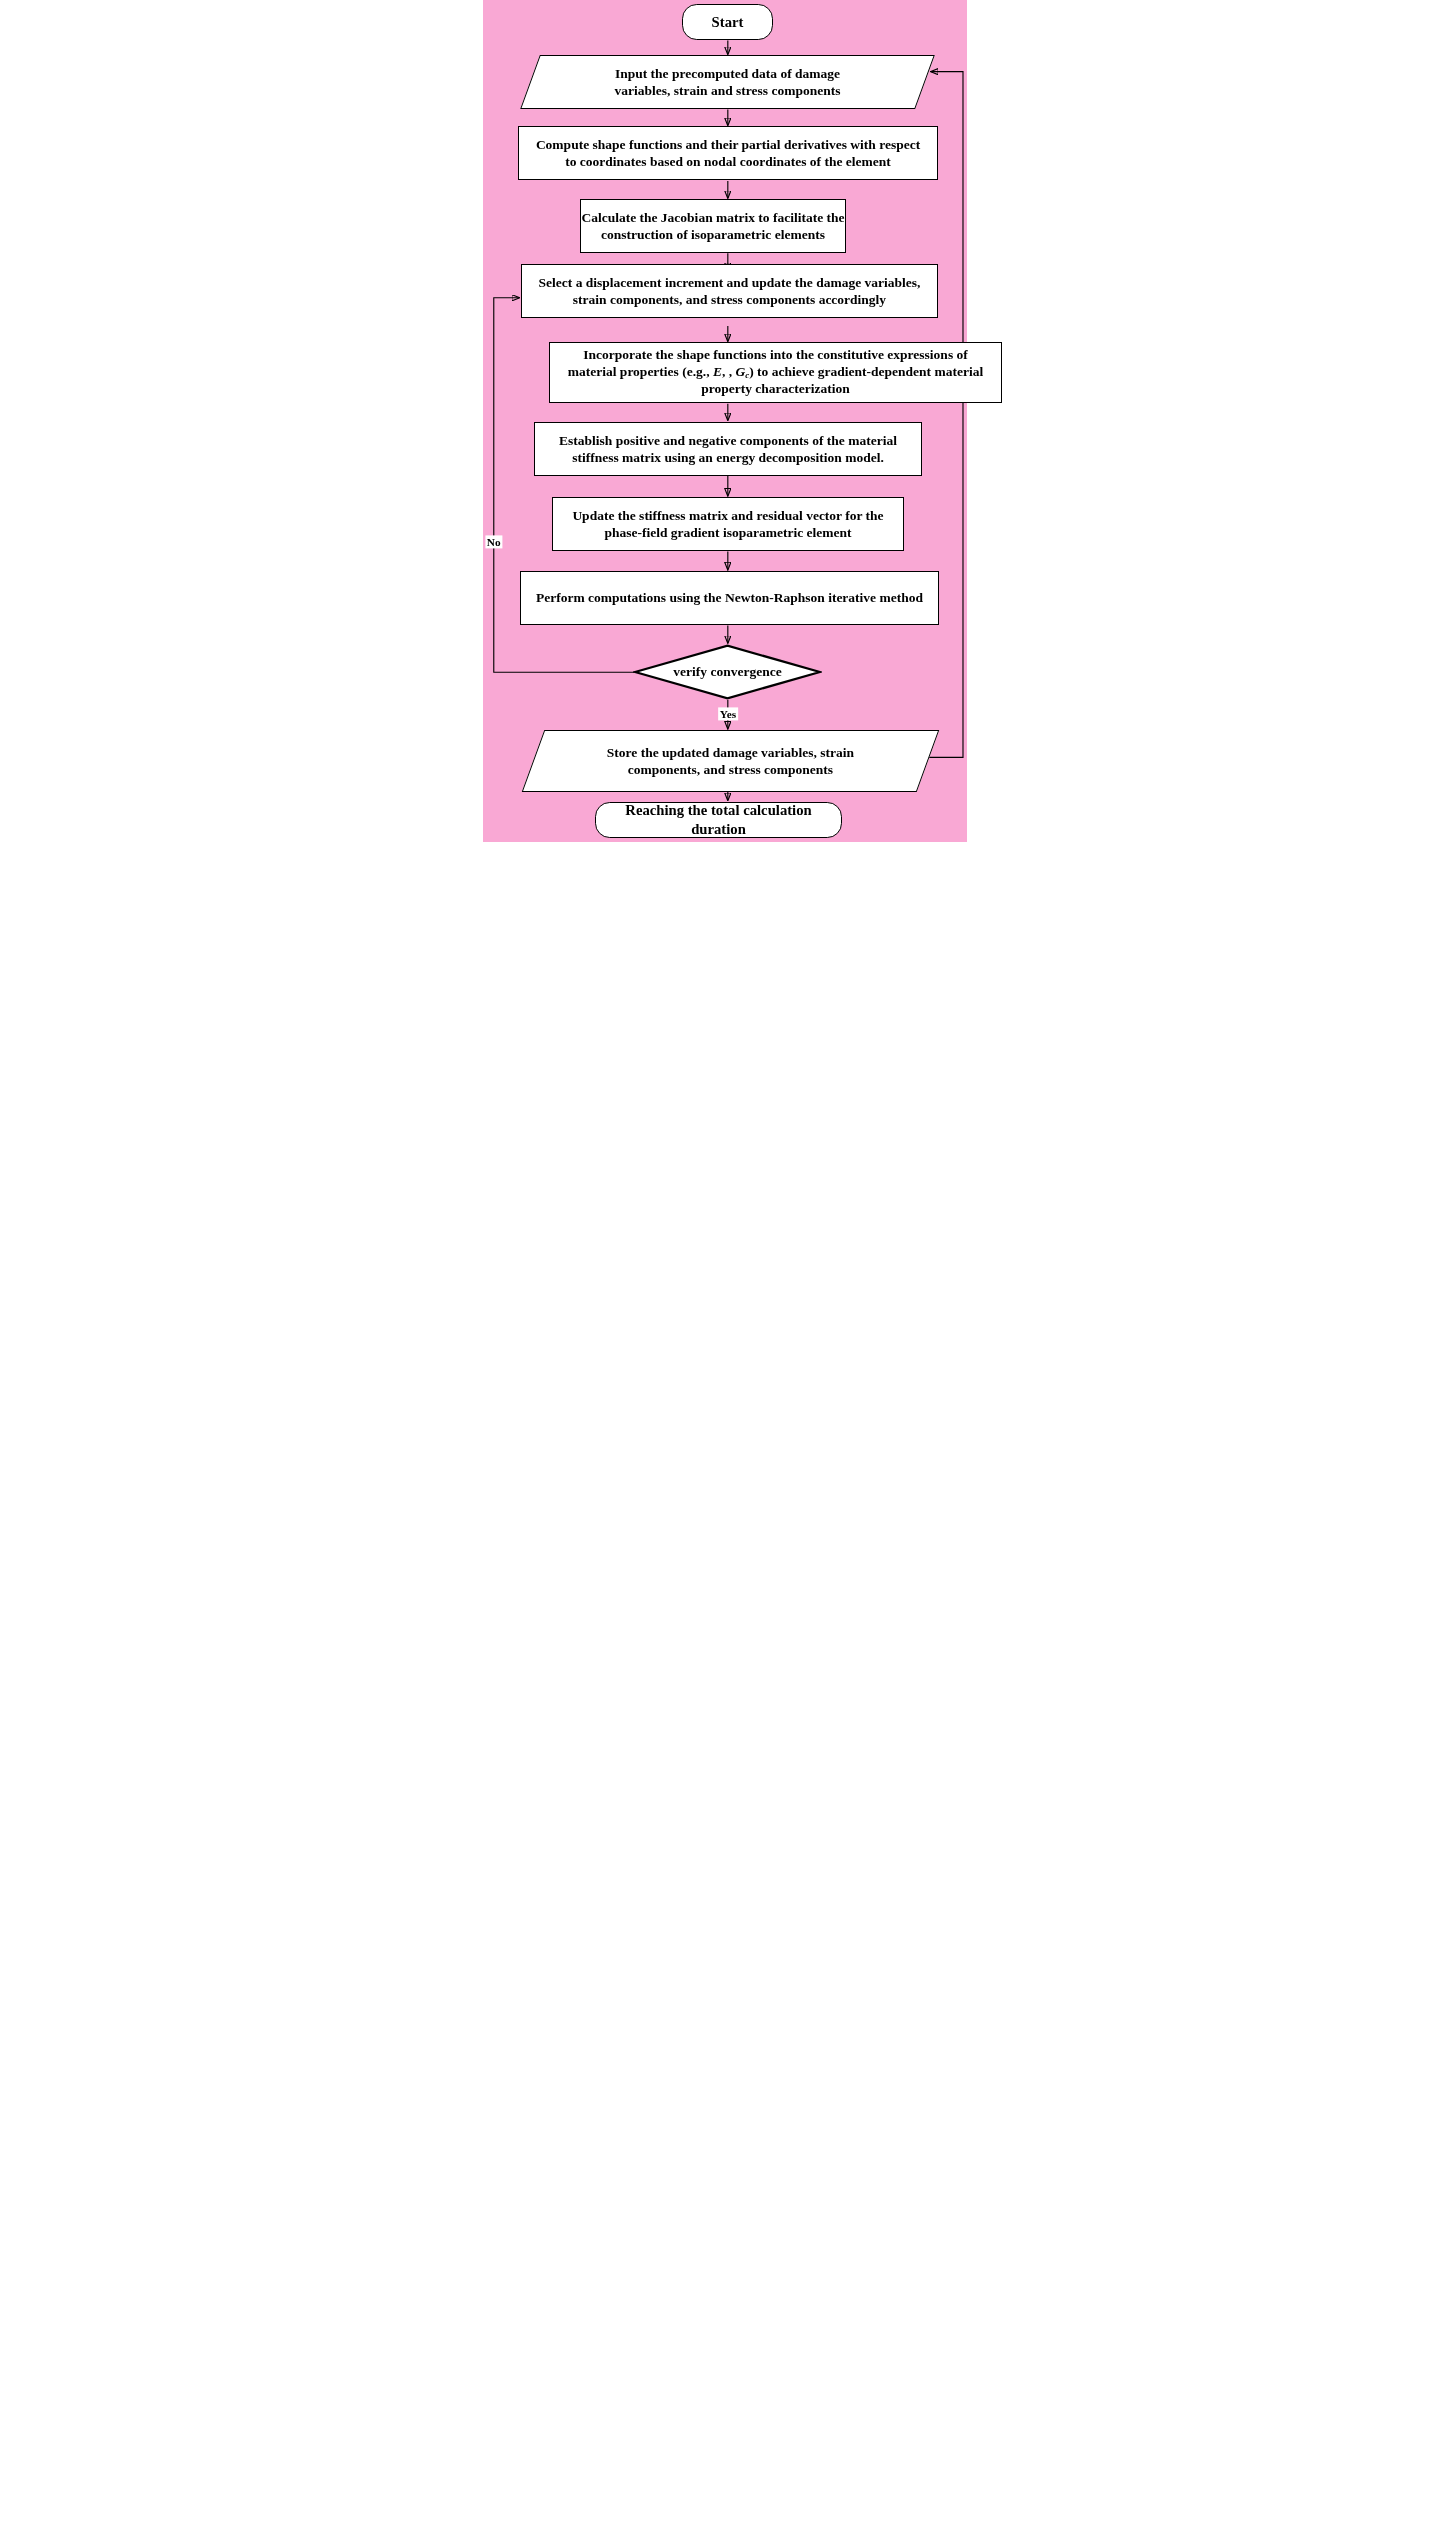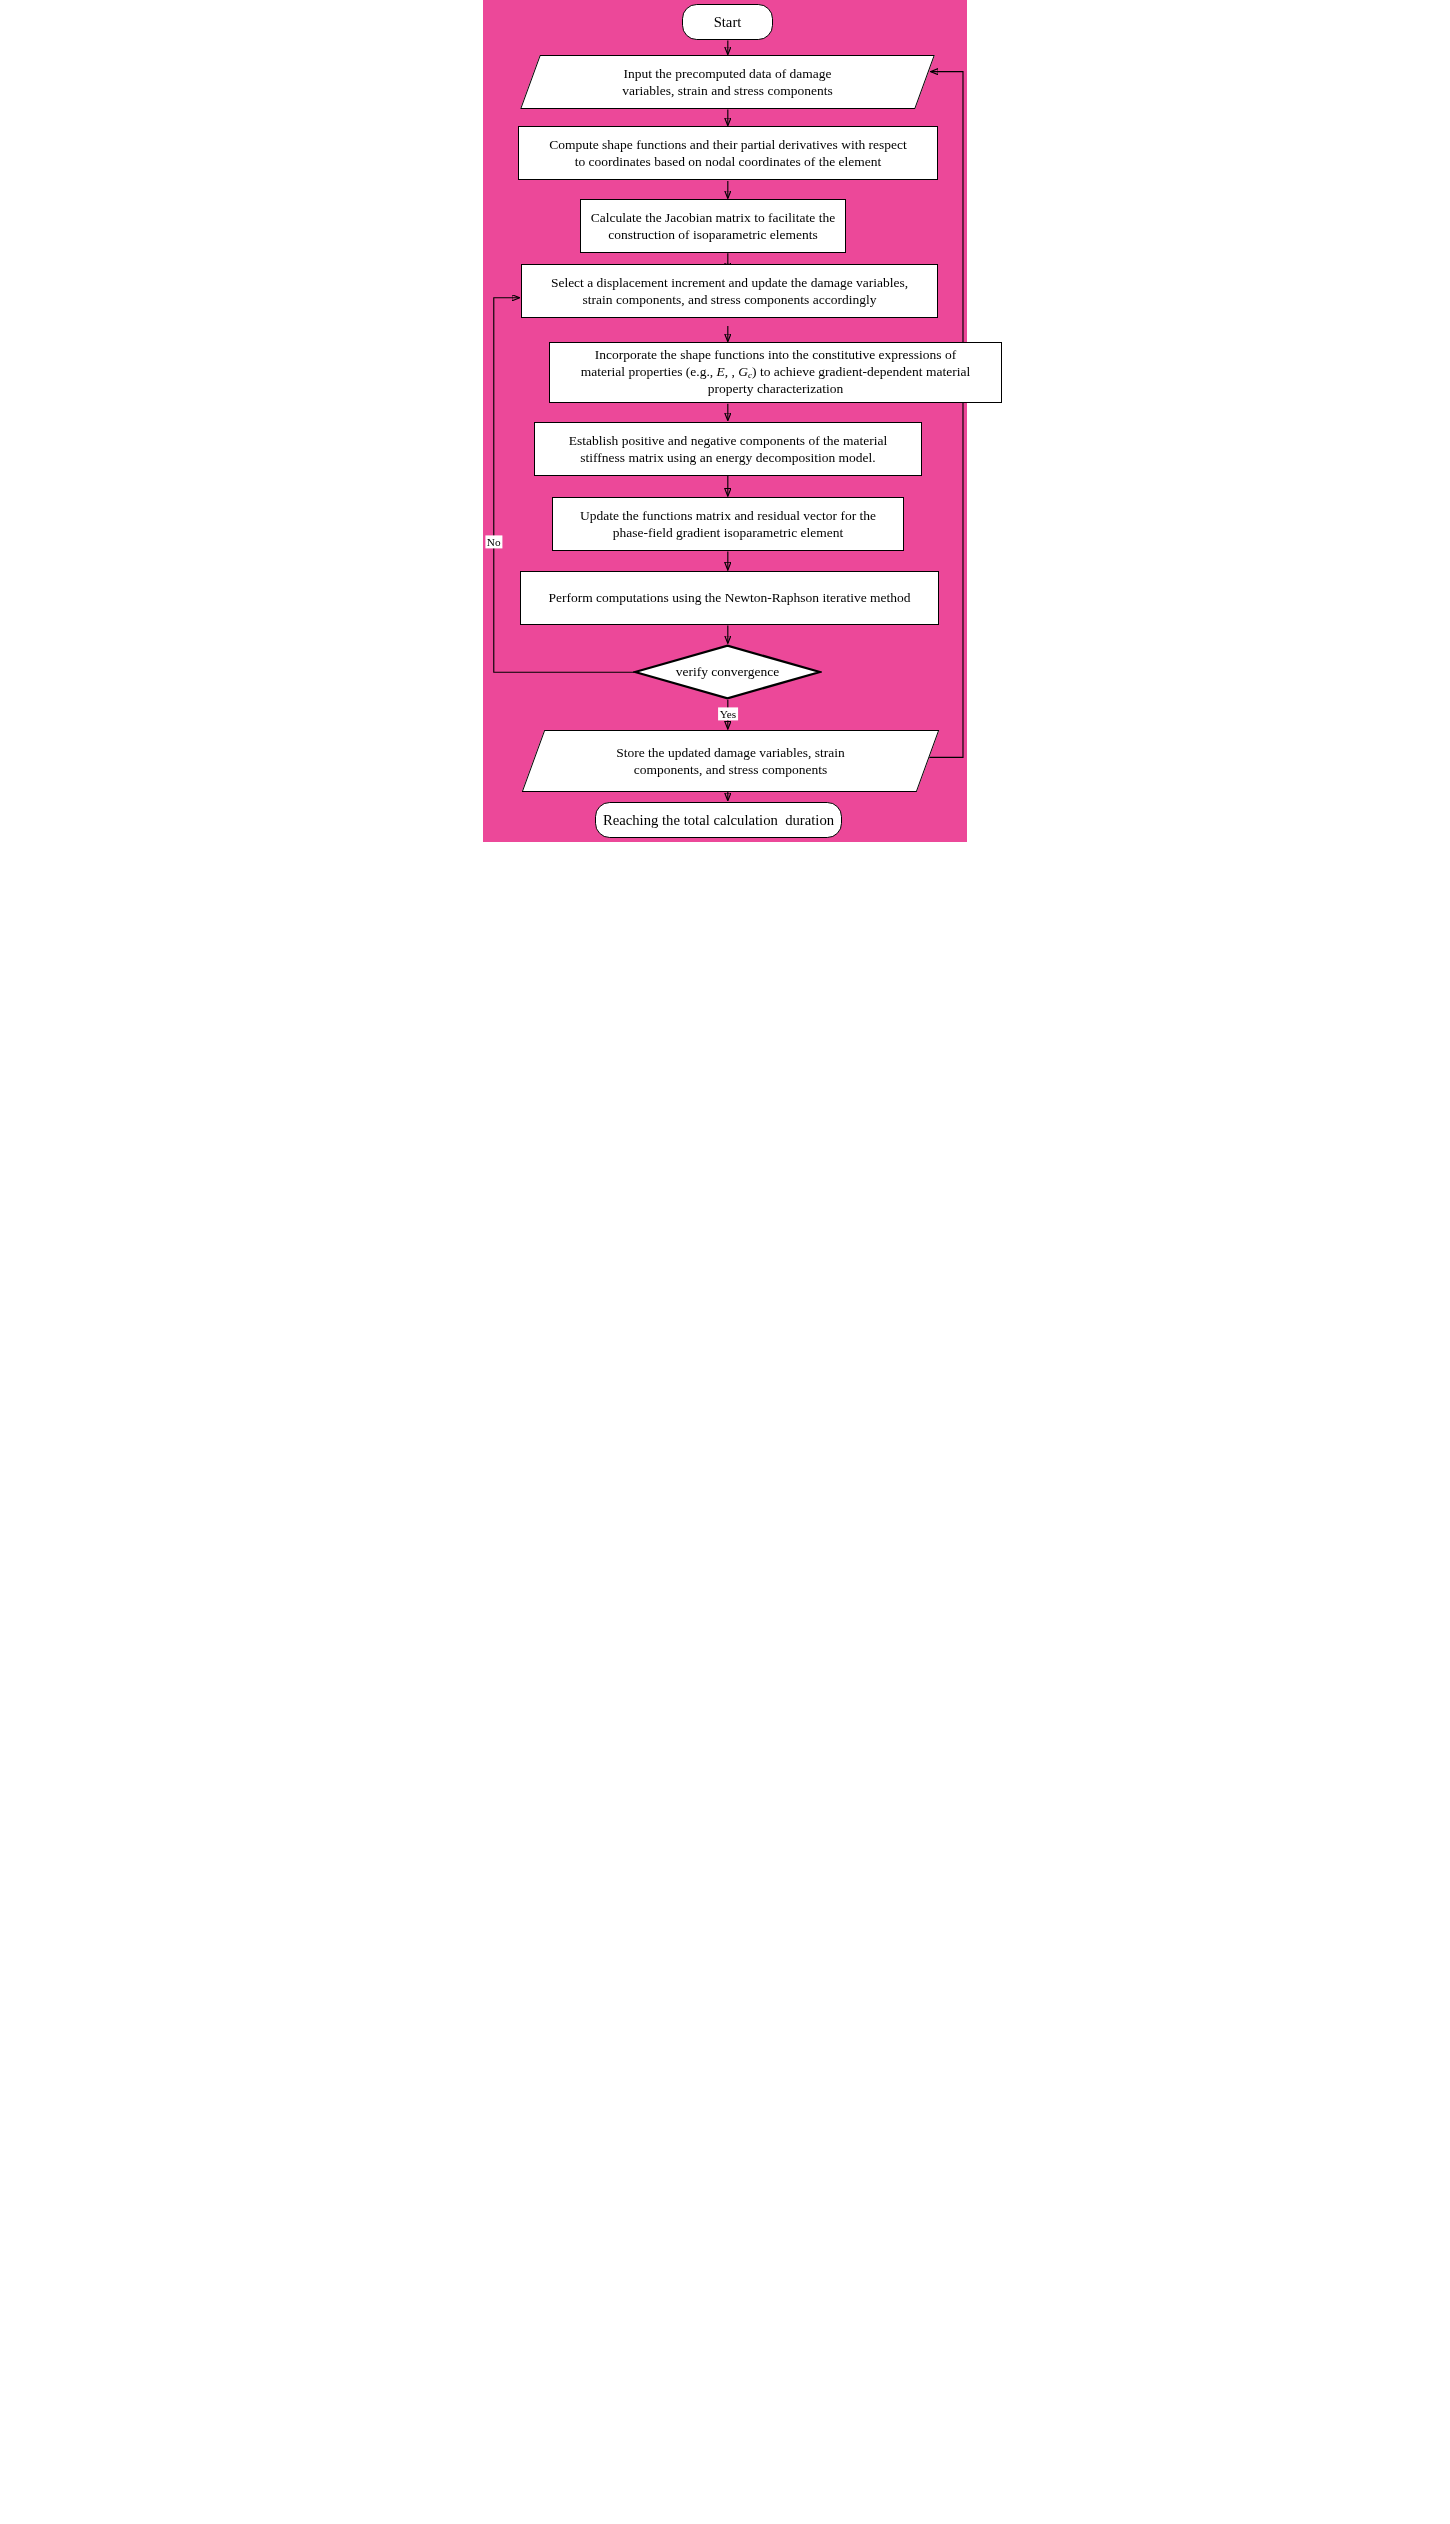--- a/index.html
+++ b/index.html
@@ -5,23 +5,24 @@
   html, body {
     margin: 0;
     padding: 0;
     background: #ffffff;
   }
   .stage {
     position: relative;
     width: 484px;
     height: 842px;
     margin: 0 auto;
-    background: #ec4899;
+    background: #f9a8d4;
     font-family: "Liberation Serif", "DejaVu Serif", serif;
     color: #000;
+    font-weight: bold;
   }
   .wires {
     position: absolute;
     left: 0; top: 0;
     width: 484px; height: 842px;
   }
   .wires path {
     fill: none;
     stroke: #000;
     stroke-width: 2;
@@ -129,21 +130,21 @@
     <div class="line"><span>material properties (e.g., </span><span class="ital">E</span><span>, , </span><span class="ital">G</span><span class="subs">c</span><span>) to achieve gradient-dependent material</span></div>
     <div class="line">property characterization</div>
   </div>
 
   <div class="node rect" style="left:51px; top:422px; width:388px; height:54px;">
     <div class="line">Establish positive and negative components of the material</div>
     <div class="line">stiffness matrix using an energy decomposition model.</div>
   </div>
 
   <div class="node rect" style="left:69px; top:497px; width:352px; height:54px;">
-    <div class="line">Update the functions matrix and residual vector for the</div>
+    <div class="line">Update the stiffness matrix and residual vector for the</div>
     <div class="line">phase-field gradient isoparametric element</div>
   </div>
 
   <div class="node rect" style="left:37px; top:571px; width:419px; height:54px;">
     <div class="line">Perform computations using the Newton-Raphson iterative method</div>
   </div>
 
   <div class="node diamond" style="left:150px; top:644px; width:189px; height:56px;">
     <svg width="189" height="56" viewBox="0 0 336 100" xmlns="http://www.w3.org/2000/svg">
       <polygon points="3,50 168,3 333,50 168,97" fill="#ffffff" stroke="#000" stroke-width="4"></polygon>

